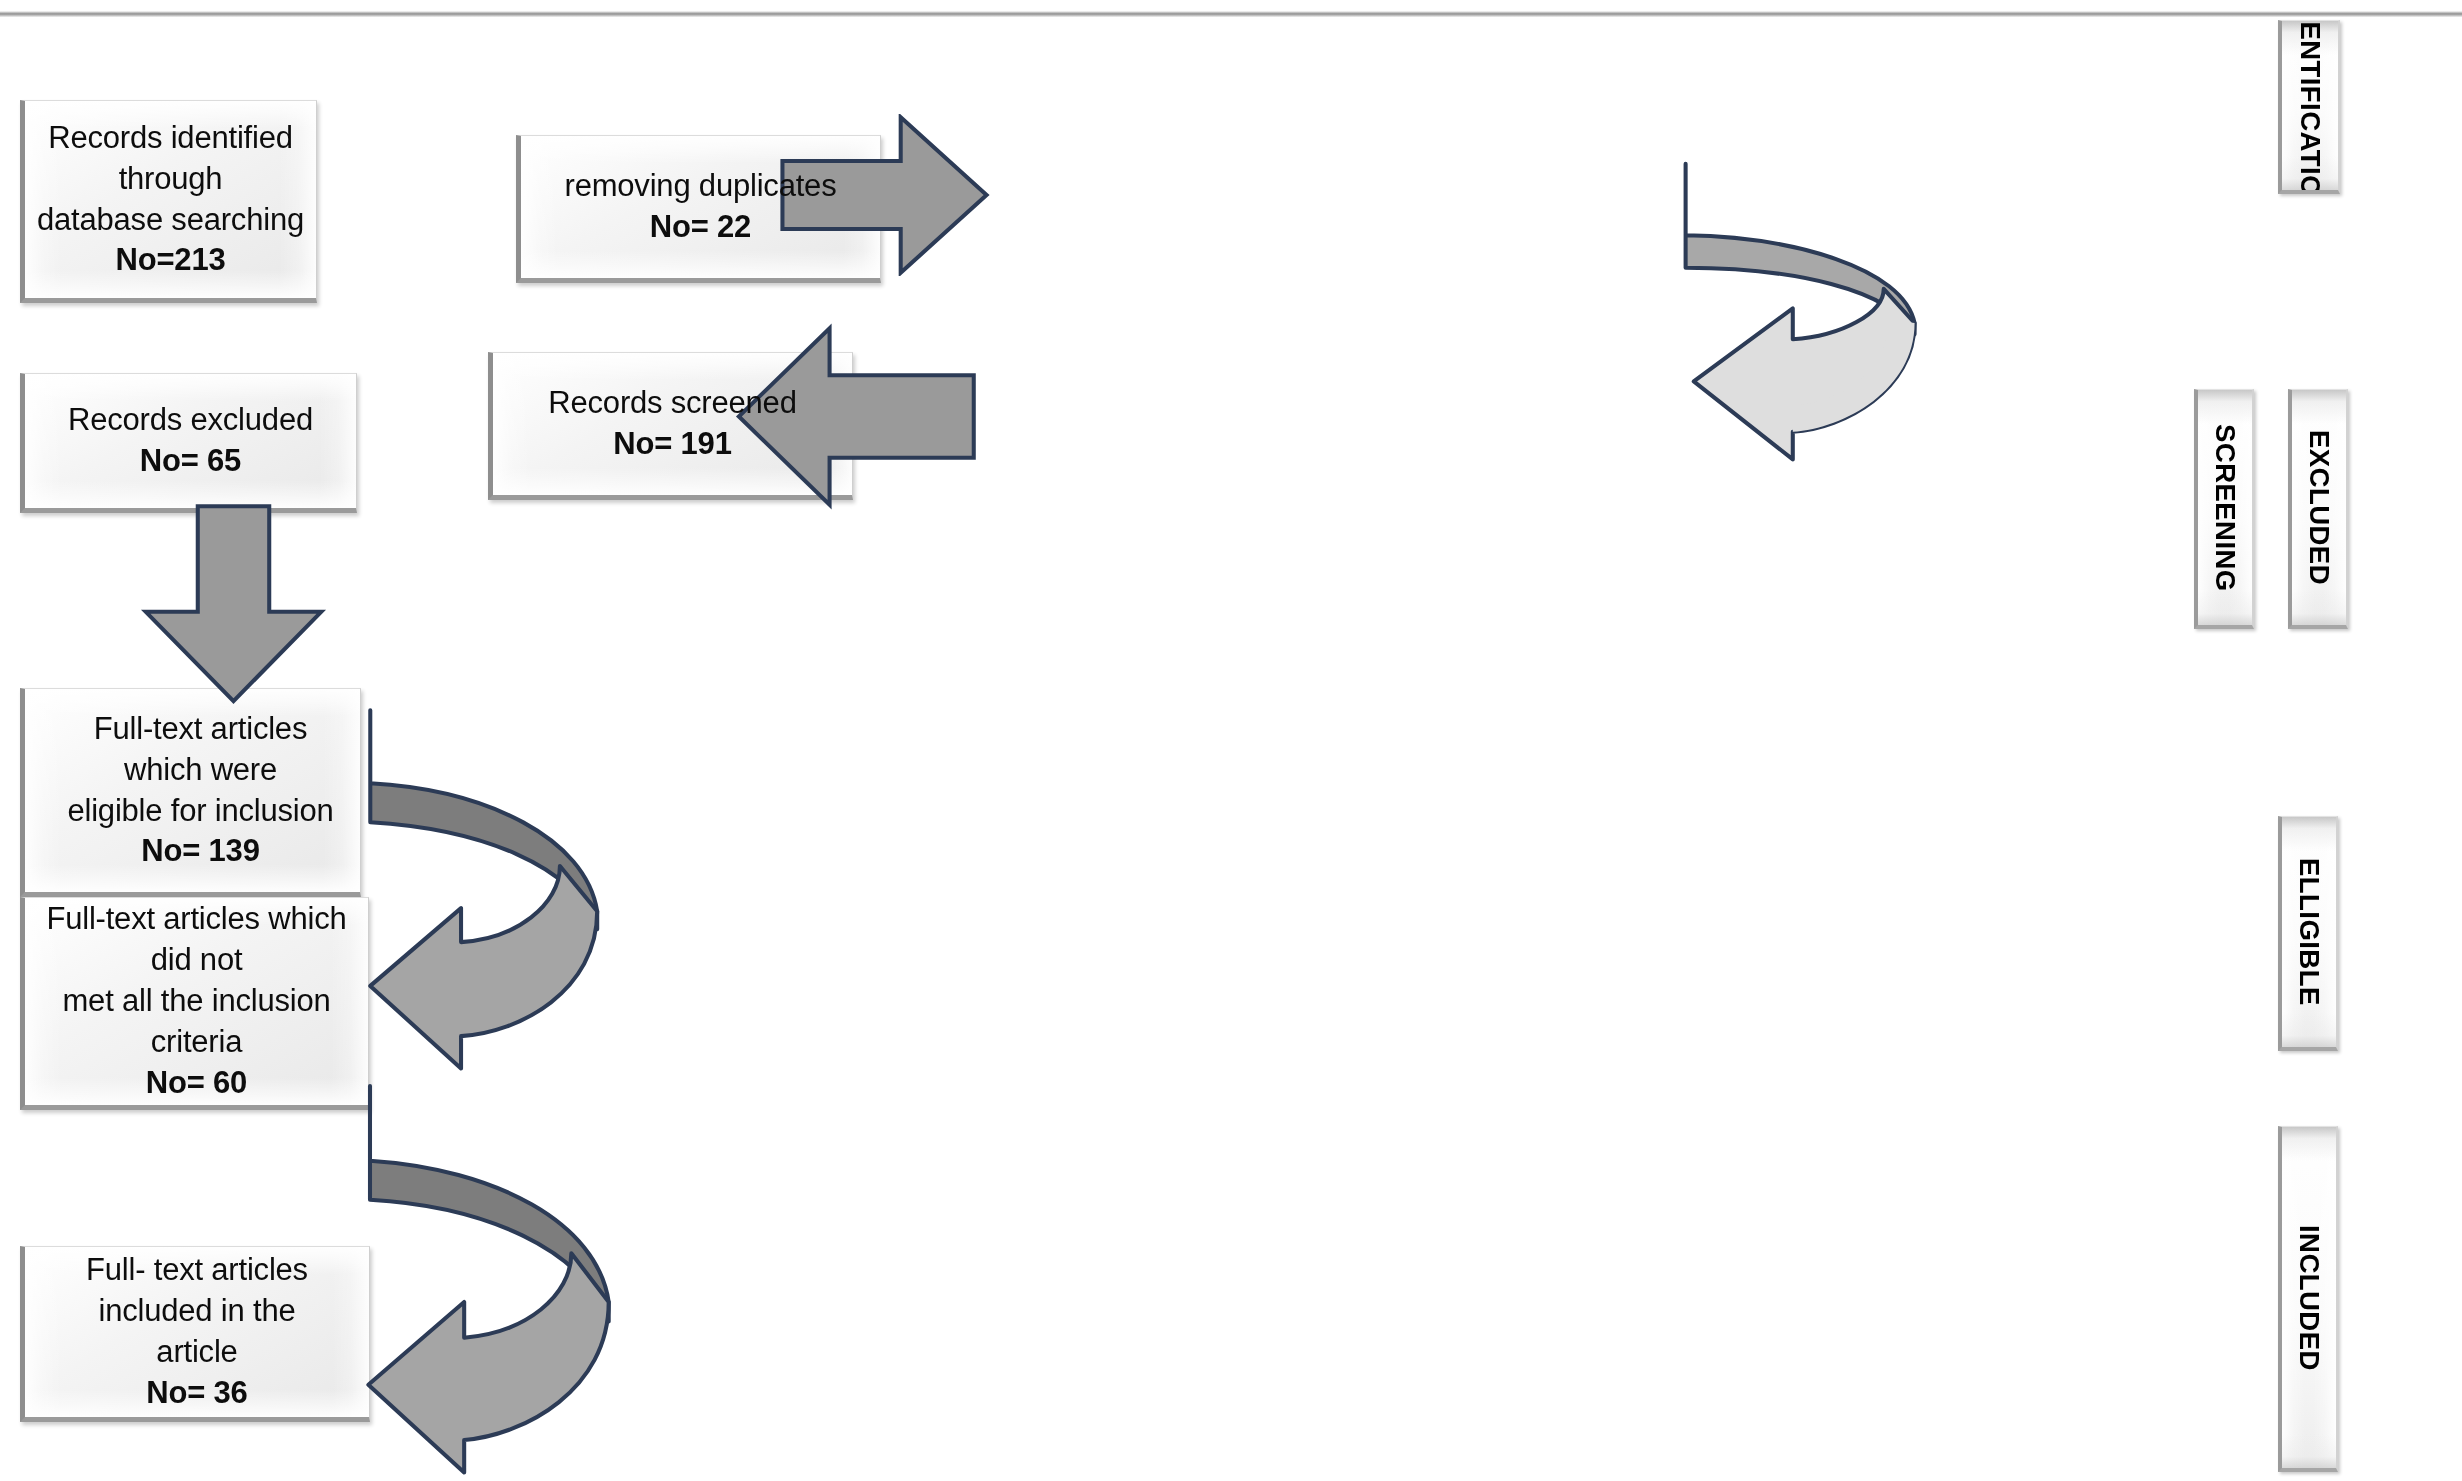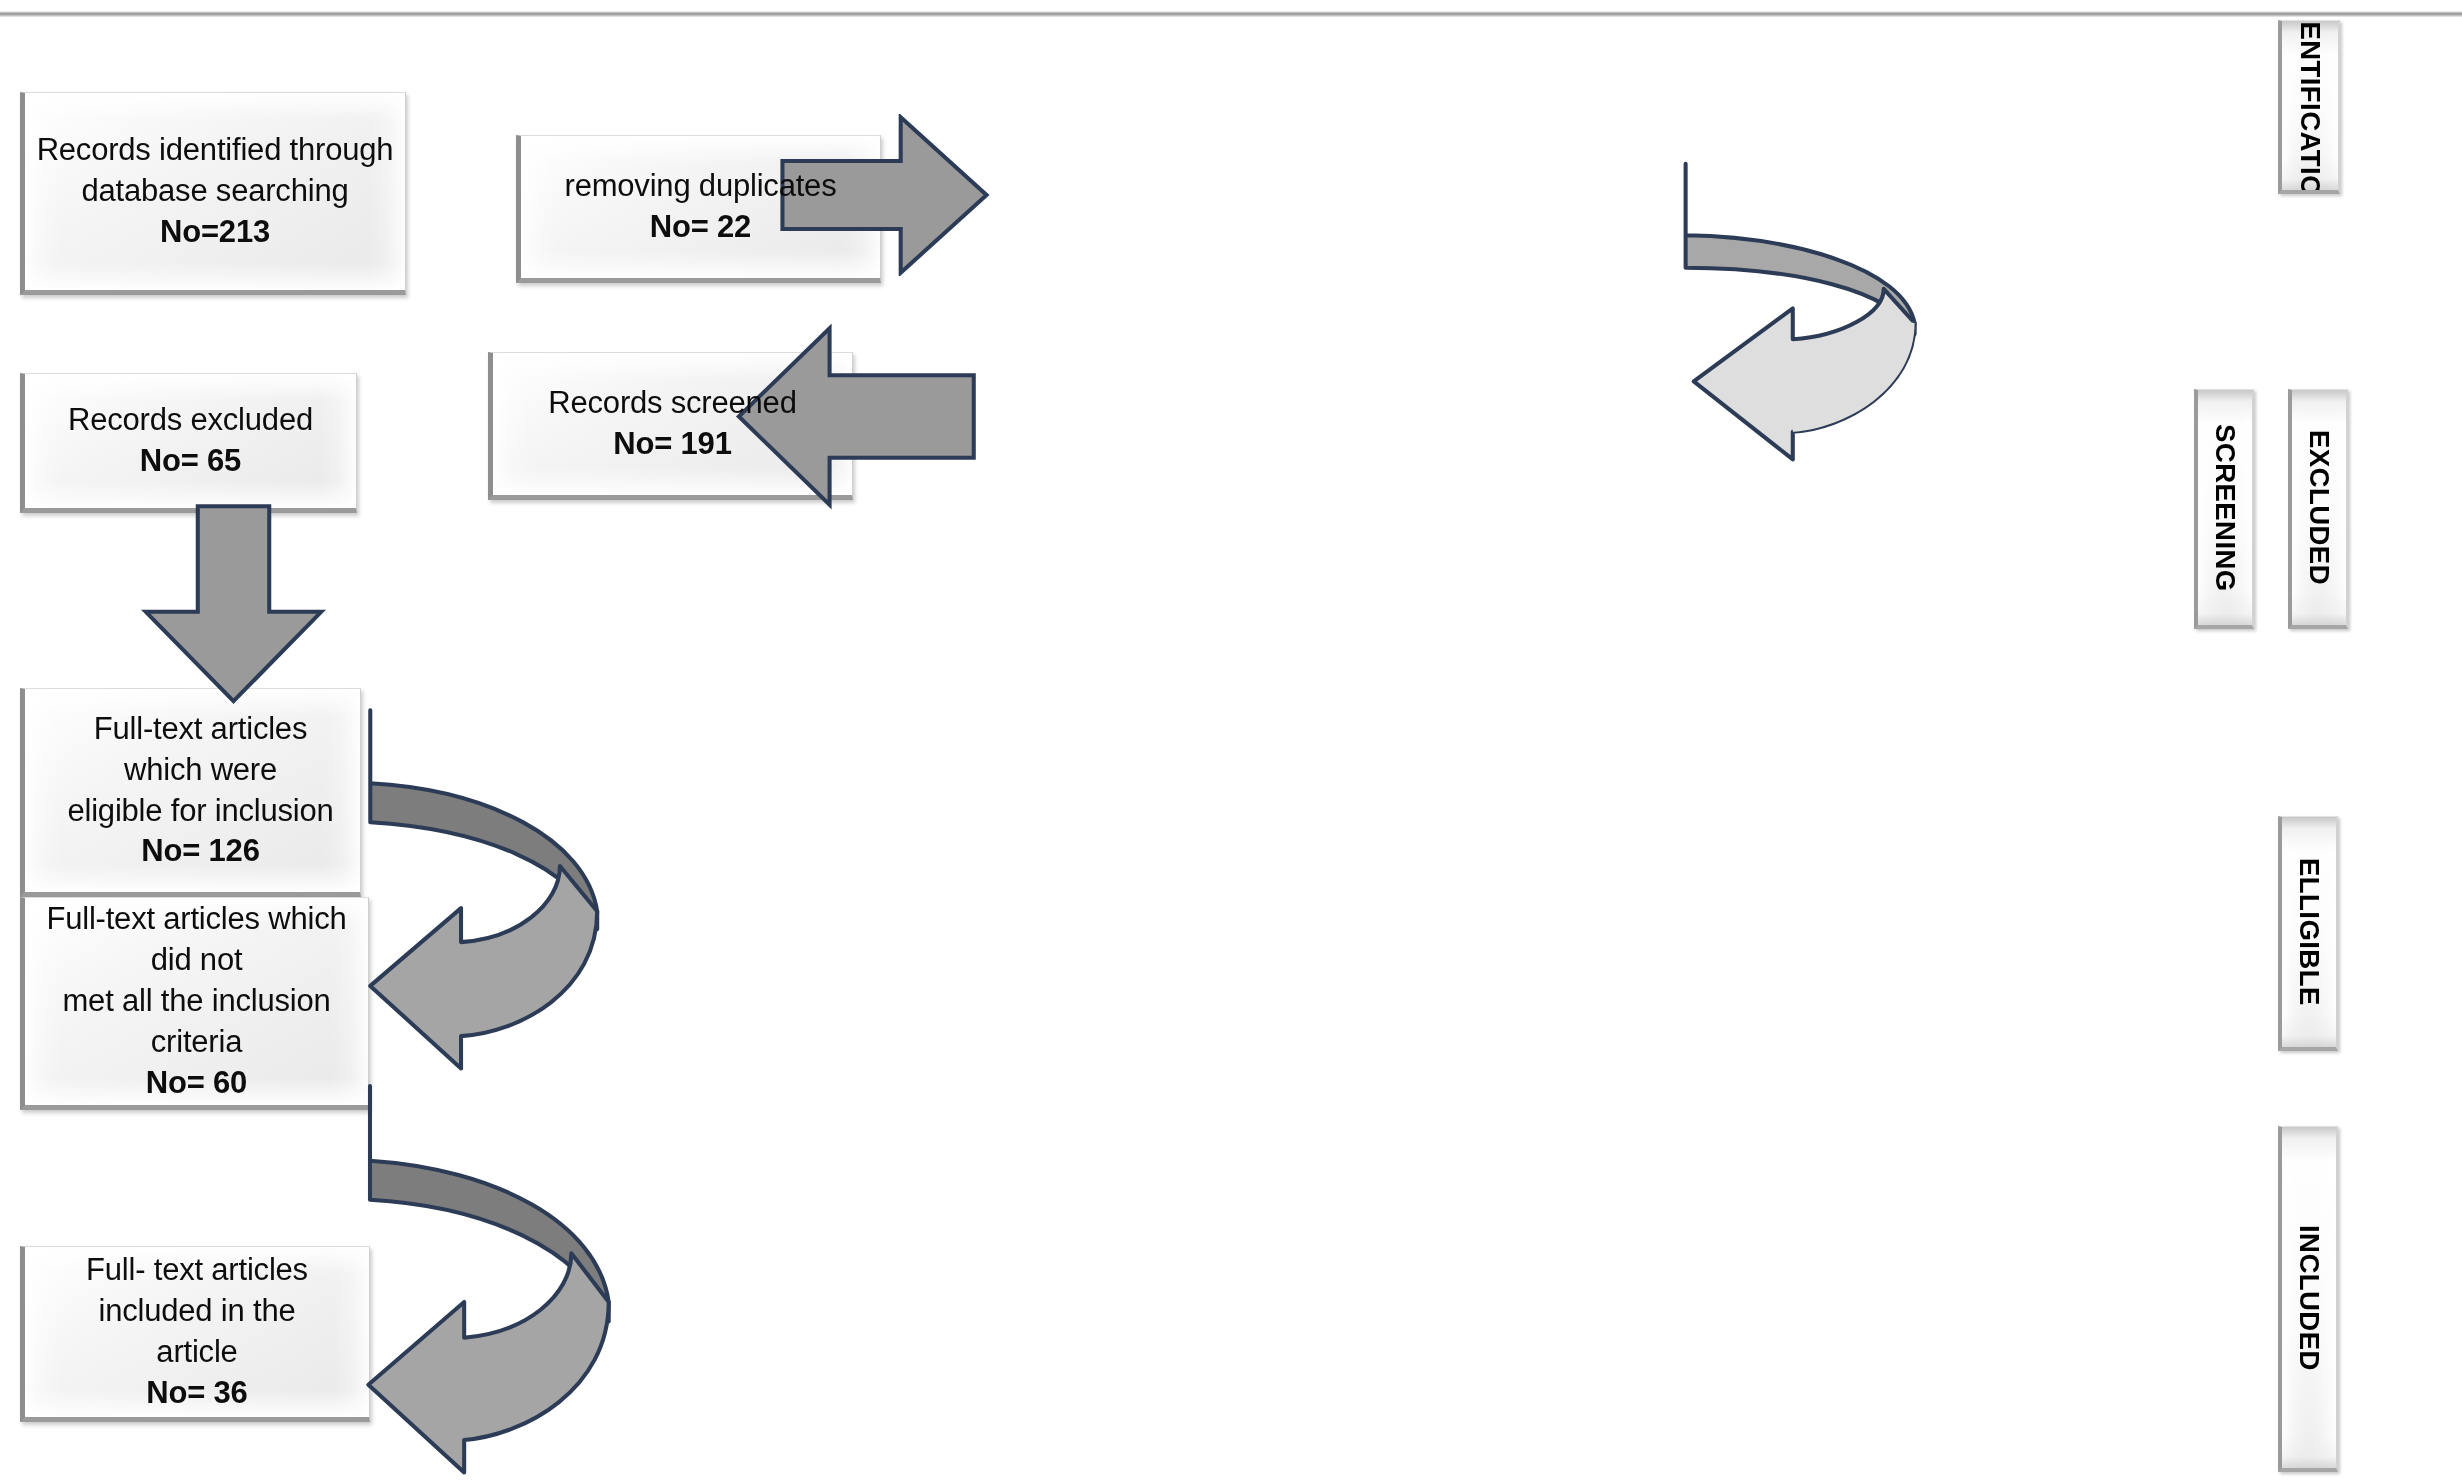--- a/index.html
+++ b/index.html
@@ -139,21 +139,21 @@
     pointer-events: none;
   }
 </style>
 </head>
 <body>
 
 <div id="canvas">
 
   <div class="top-rule"></div>
 
-  <div class="flowbox" style="left:20px; top:92px; width:386px; height:203px;">
+  <div class="flowbox" style="left:20px; top:100px; width:297px; height:203px;">
     <div class="bevel"></div>
     <div class="label">
       <span>Records identified through</span><br>
       <span>database searching</span>
       <span class="count">No=213</span>
     </div>
   </div>
 
   <div class="flowbox" style="left:516px; top:135px; width:365px; height:148px;">
     <div class="bevel"></div>
@@ -177,21 +177,21 @@
       <span>Records excluded</span>
       <span class="count">No= 65</span>
     </div>
   </div>
 
   <div class="flowbox" style="left:20px; top:688px; width:341px; height:209px;padding-left:16px;">
     <div class="bevel"></div>
     <div class="label">
       <span>Full-text articles which were</span><br>
       <span>eligible for inclusion</span>
-      <span class="count">No= 126</span>
+      <span class="count">No= 139</span>
     </div>
   </div>
 
   <div class="flowbox" style="left:20px; top:897px; width:349px; height:213px;">
     <div class="bevel"></div>
     <div class="label">
       <span>Full-text articles which did not</span><br>
       <span>met all the inclusion criteria</span>
       <span class="count">No= 60</span>
     </div>

